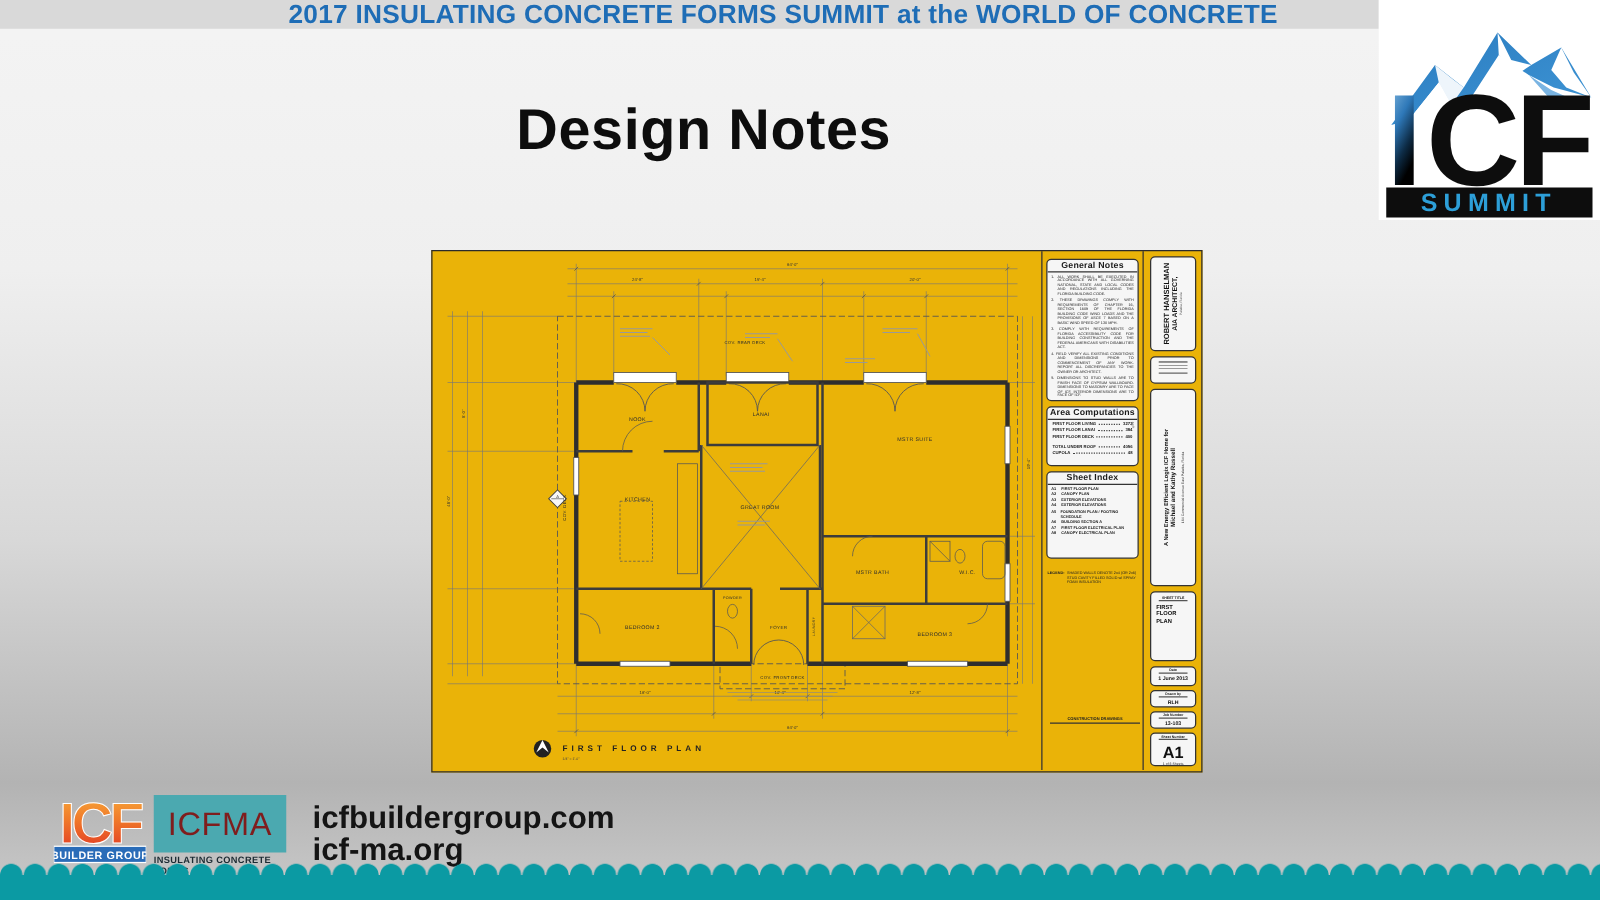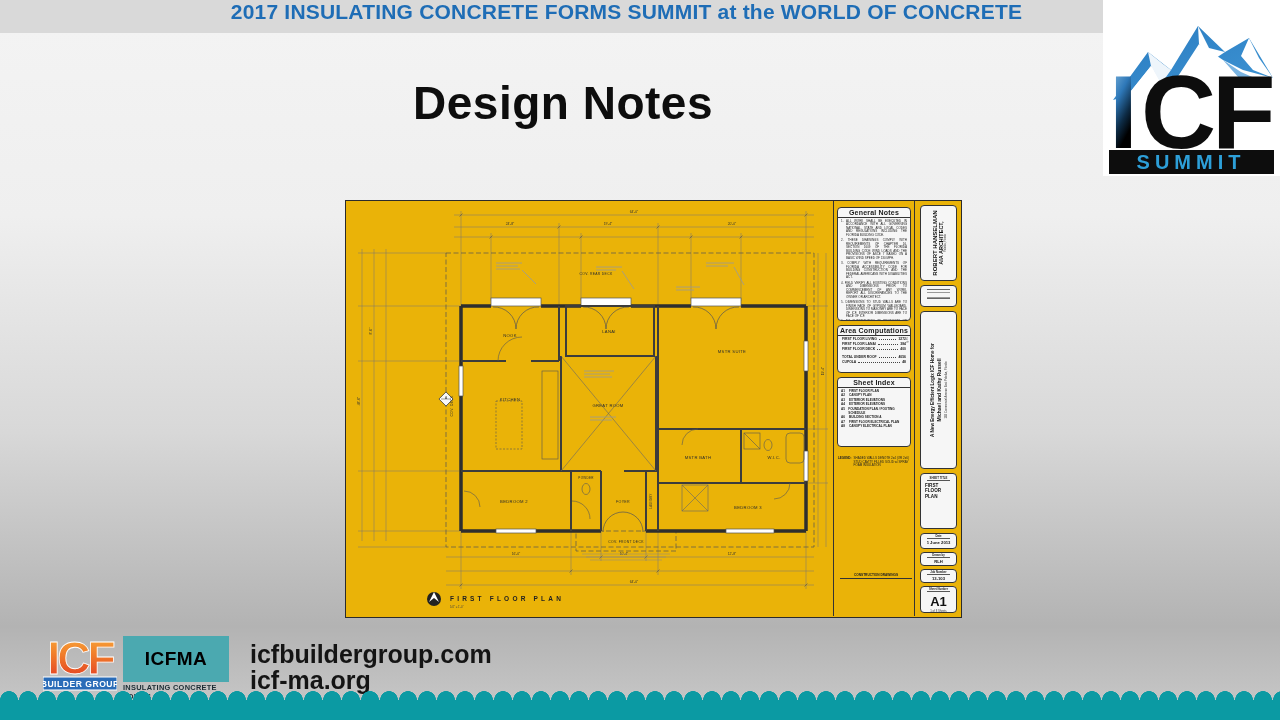--- a/index.html
+++ b/index.html
@@ -4,23 +4,23 @@
 <style>
   * { margin:0; padding:0; box-sizing:border-box; }
   html,body { width:1280px; height:720px; overflow:hidden; }
   body {
     position:relative;
     font-family:"Liberation Sans", sans-serif;
     background:linear-gradient(180deg,#f3f3f3 4%,#efefef 30%,#d8d8d8 60%,#b3b3b3 87%,#c3c3c3 96%,#c6c6c6 100%);
   }
   
   .header-band {
-    position:absolute; left:0; top:0; width:1103px; height:33px;
+    position:absolute; left:0; top:0; width:1103px; height:23px;
     background:#d9d9d9; padding-left:150px;
-    display:flex; align-items:flex-start; justify-content:center;
+    display:flex; align-items:center; justify-content:center;
   }
   .header-band .txt { color:#1e6db6; font-weight:bold; font-size:21px; letter-spacing:.2px; white-space:nowrap; }
   .slide-title {
     position:absolute; top:76px; left:0; width:1126px; text-align:center;
     font-size:46px; font-weight:bold; color:#0d0d0d; letter-spacing:.5px;
   }
   
   .summit-logo { position:absolute; left:1103px; top:0; width:177px; height:176px; background:#ffffff; }
   
   .sheet {
@@ -51,21 +51,21 @@
   .small-lab { font-size:2.8px; text-align:center; color:#222; font-weight:bold; border-bottom:.5px solid #555; margin:0 6px;}
   .small-val { font-size:4.2px; font-weight:bold; text-align:center; color:#111; padding-top:1px;}
   .sheetno { font-size:13px; font-weight:bold; text-align:center; color:#111; padding-top:2px;}
   .sheetno-foot { font-size:2.8px; text-align:center; color:#333; }
   .seal-lines { margin:3px 6px; border-top:1px solid #666; border-bottom:1px solid #666; height:10px; background:repeating-linear-gradient(180deg,transparent 0 2px,#999 2px 2.6px);}
   
   .footer-urls { position:absolute; left:250px; top:641px; font-size:25px; font-weight:bold; color:#141414; line-height:26px; }
   .builder-logo { position:absolute; left:43px; top:633px; }
   .icfma-logo { position:absolute; left:123px; top:636px; width:106px; }
   .icfma-box { width:106px; height:46px; background:#4ba9b0; display:flex; align-items:center; justify-content:center; }
-  .icfma-box span { color:#000000; font-weight:bold; font-size:19px; letter-spacing:.5px; }
+  .icfma-box span { color:#7f1d1d; font-weight:normal; font-size:26px; letter-spacing:.5px; }
   .icfma-l1 { font-size:7.4px; font-weight:bold; color:#1c2b33; letter-spacing:.3px; margin-top:1px; }
   .icfma-l2 { font-size:6.8px; color:#9aa3a8; letter-spacing:.4px; }
   .band-scallop {
     position:absolute; left:0; right:0; bottom:20px; height:9px;
     background-image:radial-gradient(circle at 9px 9px, #0b9aa3 8.6px, rgba(0,0,0,0) 9.2px);
     background-size:19px 18px; background-repeat:repeat-x;
   }
   .band-solid { position:absolute; left:0; right:0; bottom:0; height:20px; background:#0b9aa3; }
   
   text { font-family:"Liberation Sans", sans-serif; }

